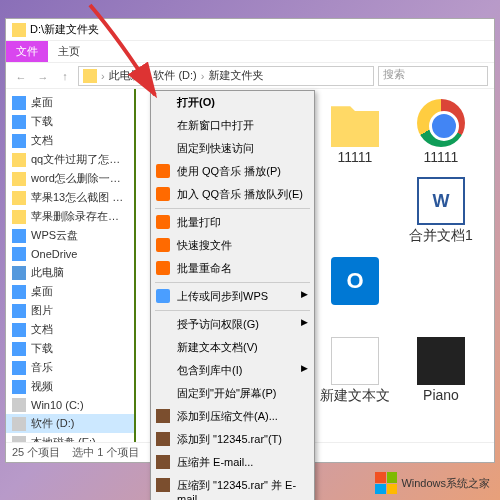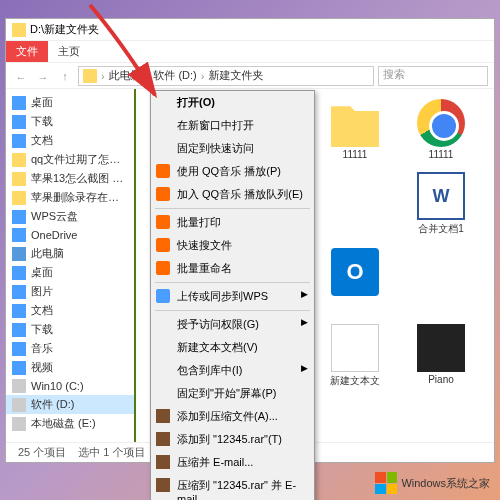--- a/index.html
+++ b/index.html
@@ -1,21 +1,21 @@
 <!DOCTYPE html>
 <html><head>
 <meta charset="utf-8">
 <style>
 *{margin:0;padding:0;box-sizing:border-box;font-family:"Microsoft YaHei",sans-serif;font-size:11px}
 body{width:500px;height:500px;overflow:hidden;background:linear-gradient(135deg,#8a6fb8 0%,#b89ac9 50%,#e8a07a 100%);position:relative}
 .window{position:absolute;top:18px;left:5px;right:5px;height:445px;background:#fff;border:1px solid #aaa;display:flex;flex-direction:column}
 .titlebar{height:22px;background:#fff;display:flex;align-items:center;padding:0 6px;border-bottom:1px solid #eee}
 .titlebar .icon{width:14px;height:14px;background:#ffd966;margin-right:4px}
 .tabs{height:22px;display:flex;align-items:center;background:#fff;border-bottom:1px solid #eee}
-.tabs .tab{padding:3px 10px;background:#ef4444;color:#fff}
+.tabs .tab{padding:3px 10px;background:#d946ef;color:#fff}
 .tabs .tab2{padding:3px 10px;color:#333}
 .addr{height:26px;display:flex;align-items:center;padding:0 6px;gap:4px;border-bottom:1px solid #eee}
 .addr .nav-btn{width:18px;height:18px;color:#999;display:flex;align-items:center;justify-content:center}
 .addr .bar{flex:1;height:20px;border:1px solid #ccc;display:flex;align-items:center;padding:0 4px;gap:4px}
 .addr .bar .seg{color:#333}
 .addr .bar .sep{color:#999}
 .addr .search{width:110px;height:20px;border:1px solid #ccc;padding:0 4px;color:#999}
 .body{flex:1;display:flex;overflow:hidden}
 .sidebar{width:130px;border-right:2px solid #4d7c0f;overflow-y:auto;padding:4px 0}
 .sb-item{display:flex;align-items:center;padding:2px 6px;gap:5px;cursor:pointer}
@@ -23,21 +23,21 @@
 .sb-ico{width:14px;height:14px;flex-shrink:0}
 .sb-txt{white-space:nowrap;overflow:hidden;text-overflow:ellipsis;color:#333}
 .ico-blue{background:#4a9eff}
 .ico-yel{background:#ffd966}
 .ico-disk{background:#ccc}
 .ico-pc{background:#5599dd}
 .content{flex:1;padding:10px;display:flex;flex-wrap:wrap;align-content:flex-start;gap:12px;overflow:hidden;position:relative}
 .file{width:74px;display:flex;flex-direction:column;align-items:center;gap:2px}
 .file.sel .fico{outline:2px solid #99d1ff;background:#cce8ff}
 .fico{width:48px;height:48px;display:flex;align-items:center;justify-content:center}
-.fname{text-align:center;font-size:10px;color:#333;word-break:break-all;max-height:24px;overflow:hidden}
+.fname{text-align:center;font-size:14px;color:#333;word-break:break-all;max-height:24px;overflow:hidden}
 .fico-folder{background:#ffd966;clip-path:polygon(0 15%,40% 15%,50% 25%,100% 25%,100% 100%,0 100%)}
 .fico-orange{background:linear-gradient(#ff9955,#ff7733);border-radius:4px}
 .fico-chrome{border-radius:50%;background:conic-gradient(#db4437 0 120deg,#0f9d58 120deg 240deg,#ffcd40 240deg 360deg);position:relative}
 .fico-chrome::after{content:"";position:absolute;top:25%;left:25%;width:50%;height:50%;background:#4285f4;border:3px solid #fff;border-radius:50%}
 .fico-edge{background:radial-gradient(circle at 30% 30%,#0c59a4,#114a8b);border-radius:50%}
 .fico-outlook{background:#0078d4;border-radius:4px;position:relative}
 .fico-outlook::after{content:"O";color:#fff;font-size:22px;font-weight:bold;position:absolute;top:50%;left:50%;transform:translate(-50%,-50%)}
 .fico-word{background:#fff;border:2px solid #2b579a;position:relative}
 .fico-word::after{content:"W";color:#2b579a;font-size:18px;font-weight:bold;position:absolute;top:50%;left:50%;transform:translate(-50%,-50%)}
 .fico-rar{background:linear-gradient(#7b4e2e,#5a3a22);border-radius:2px}
@@ -47,21 +47,21 @@
 .ctxmenu{position:absolute;top:90px;left:150px;width:165px;background:#f0f0f0;border:1px solid #999;box-shadow:2px 2px 5px rgba(0,0,0,0.3);z-index:100}
 .ctx-item{padding:4px 8px 4px 26px;display:flex;position:relative;cursor:pointer}
 .ctx-item.bold{font-weight:bold}
 .ctx-ico{position:absolute;left:5px;width:14px;height:14px}
 .ctx-sep{height:1px;background:#ccc;margin:2px 4px}
 .ctx-arrow{position:absolute;right:6px;font-size:9px}
 .ico-qq{background:#ff6a00;border-radius:2px}
 .ico-wps-o{background:#ff6a00;border-radius:2px}
 .ico-wps-b{background:#4a9eff;border-radius:2px}
 .ico-rar-ico{background:#7b4e2e}
-.statusbar{height:20px;border-top:1px solid #eee;display:flex;align-items:center;padding:0 12px;gap:12px;color:#555}
+.statusbar{height:20px;border-top:1px solid #eee;display:flex;align-items:center;padding:0 6px;gap:12px;color:#555}
 .arrow{position:absolute;top:0;left:60px;width:120px;height:110px;z-index:200;pointer-events:none}
 .arrow svg{width:100%;height:100%}
 .watermark{position:absolute;bottom:6px;right:10px;display:flex;align-items:center;gap:4px;font-size:15px;color:#333}
 .wm-logo{width:22px;height:22px;display:grid;grid-template-columns:1fr 1fr;grid-template-rows:1fr 1fr;gap:1px}
 .wm-logo div:nth-child(1){background:#f25022}
 .wm-logo div:nth-child(2){background:#7fba00}
 .wm-logo div:nth-child(3){background:#00a4ef}
 .wm-logo div:nth-child(4){background:#ffb900}
 </style>
 </head>
@@ -104,20 +104,24 @@
         <div class="sb-item">
           <div class="sb-ico ico-blue"></div>
           <div class="sb-txt">文档</div>
         </div>
         <div class="sb-item">
           <div class="sb-ico ico-yel"></div>
           <div class="sb-txt">qq文件过期了怎么恢</div>
         </div>
         <div class="sb-item">
           <div class="sb-ico ico-yel"></div>
+          <div class="sb-txt">word怎么删除一整页</div>
+        </div>
+        <div class="sb-item">
+          <div class="sb-ico ico-yel"></div>
           <div class="sb-txt">苹果13怎么截图 苹果</div>
         </div>
         <div class="sb-item">
           <div class="sb-ico ico-yel"></div>
           <div class="sb-txt">苹果删除录存在哪里</div>
         </div>
         <div class="sb-item">
           <div class="sb-ico ico-blue"></div>
           <div class="sb-txt">WPS云盘</div>
         </div>

